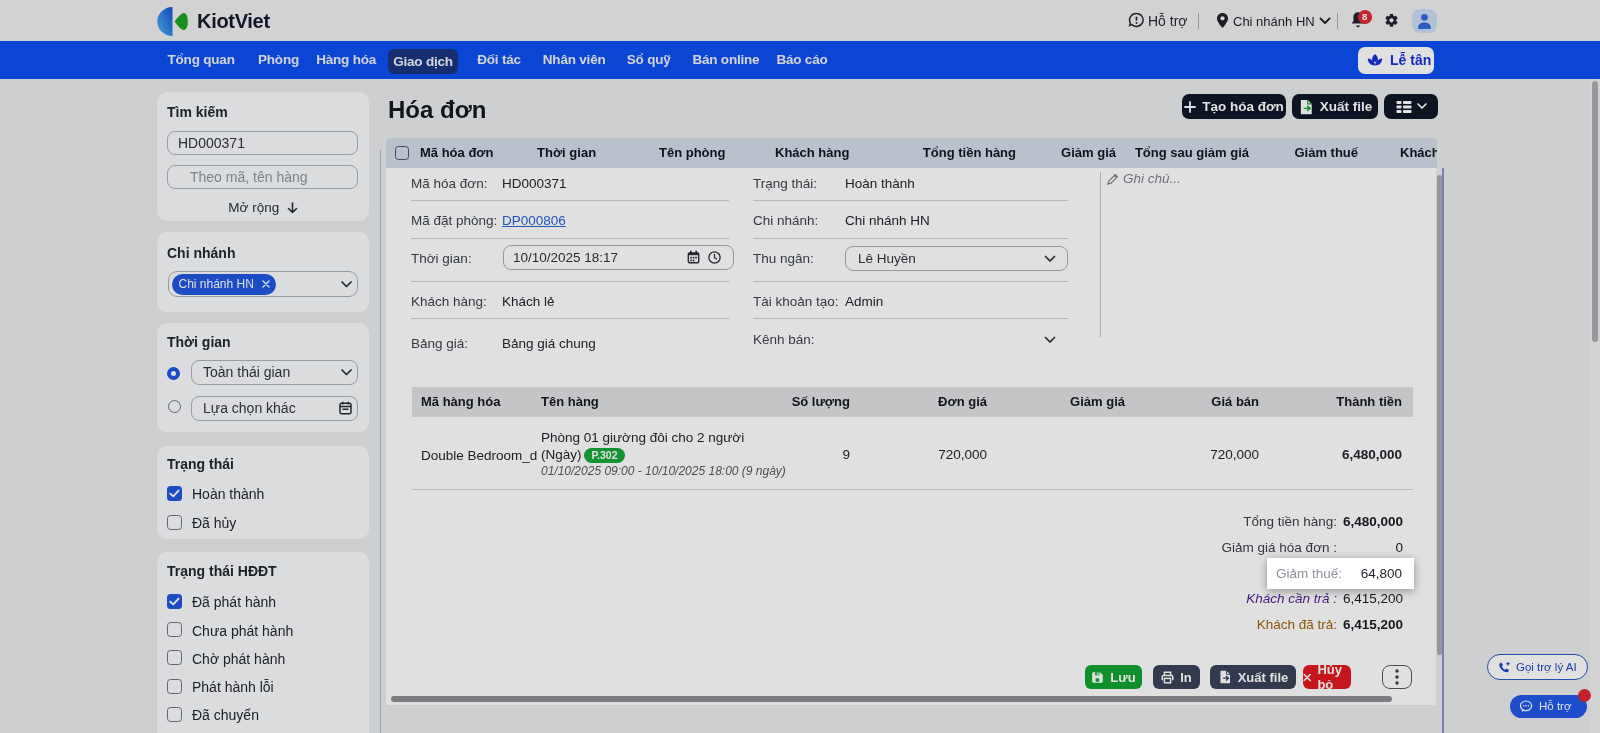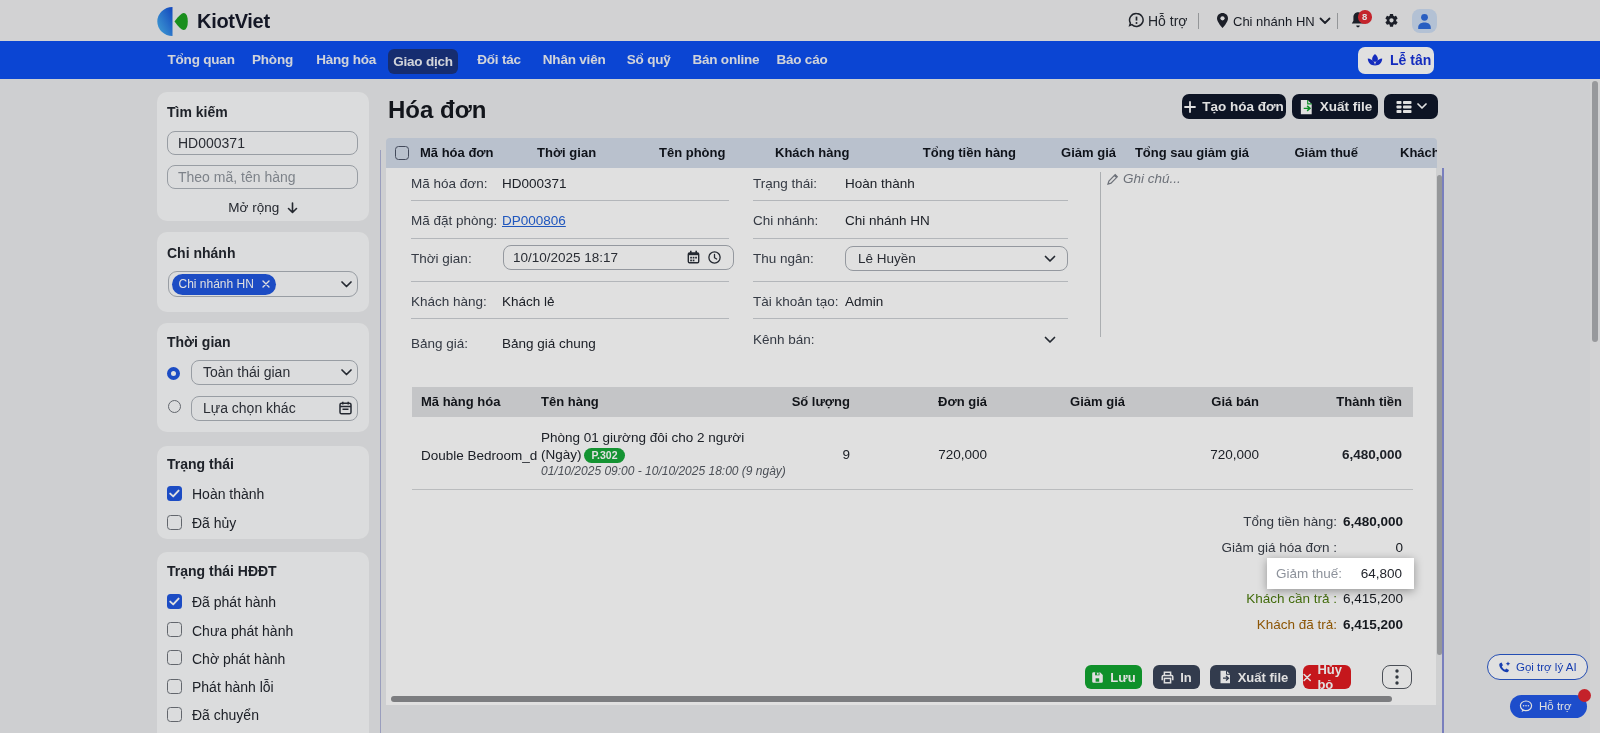--- a/index.html
+++ b/index.html
@@ -66,21 +66,21 @@
  </svg>
  <div class="abs" style="left:1412px;top:9px;width:25px;height:24px;border-radius:8px;background:#ccdcf2;">
   <svg width="25" height="24" viewBox="0 0 25 24">
         <circle cx="12.5" cy="8.3" r="3.4" fill="#2f6bdc"></circle>
         <path d="M12.5 13.5 c-4.2 0-6.3 2.2-6.3 5 V20 h12.6 v-1.5 c0-2.8-2.1-5-6.3-5 Z" fill="#2f6bdc"></path>
       </svg>
  </div>
 </div>
 <div class="abs nav">
  <div class="navitem" style="left:167.5px">Tổng quan</div>
- <div class="navitem" style="left:252px">Phòng</div>
+ <div class="navitem" style="left:258px">Phòng</div>
  <div class="navitem" style="left:316.2px">Hàng hóa</div>
  <div class="pill">Giao dịch</div>
  <div class="navitem" style="left:477.2px">Đối tác</div>
  <div class="navitem" style="left:542.8px">Nhân viên</div>
  <div class="navitem" style="left:626.8px">Sổ quỹ</div>
  <div class="navitem" style="left:692.4px">Bán online</div>
  <div class="navitem" style="left:776.4px">Báo cáo</div>
  <div class="abs" style="left:1358px;top:6px;width:76px;height:27px;background:#fff;border-radius:7px;">
   <svg class="abs" style="left:9px;top:7px" width="16" height="13" viewBox="0 0 16 13">
    <path d="M8 0 C6.2 1.9 5.1 3.4 5.1 4.9 A2.9 2.9 0 0 0 10.9 4.9 C10.9 3.4 9.8 1.9 8 0 Z" fill="#1733d9"></path>
@@ -90,21 +90,21 @@
   <div class="abs" style="left:32px;top:5px;font-size:14px;font-weight:bold;color:#1733d9;">Lễ tân</div>
  </div>
 </div>
 
 <div class="card" style="top:92px;height:129px;">
  <div class="ctitle" style="top:12px;">Tìm kiếm</div>
  <svg class="chev" style="left:339px;top:107px" width="12" height="8" viewBox="0 0 12 8">
       <path d="M1.5 6 L6 1.8 L10.5 6" fill="none" stroke="#23272f" stroke-width="1.8" stroke-linecap="round" stroke-linejoin="round"></path>
     </svg>
  <div class="inp" style="left:10px;top:39px;width:191px;height:24px;line-height:22px;padding-left:10px;">HD000371</div>
- <div class="inp" style="left:10px;top:73px;width:191px;height:24px;line-height:22px;padding-left:10px;color:#8f959d;">Theo mã, tên hàng</div>
+ <div class="inp" style="left:10px;top:73px;width:191px;height:24px;line-height:22px;padding-left:22px;color:#8f959d;">Theo mã, tên hàng</div>
  <div class="abs" style="left:0;top:108px;width:212px;text-align:center;font-size:13.5px;color:#2a2e36;">Mở rộng&nbsp; <svg width="11" height="12" viewBox="0 0 11 12" style="vertical-align:-2px">
         <path d="M5.5 1 V10 M1.5 6.5 L5.5 10.5 L9.5 6.5" fill="none" stroke="#2a2e36" stroke-width="1.6" stroke-linecap="round" stroke-linejoin="round"></path>
       </svg></div>
 </div>
 <div class="card" style="top:232px;height:80px;">
  <div class="ctitle" style="top:13px;">Chi nhánh</div>
  <svg class="chev" style="left:339px;top:16px" width="12" height="8" viewBox="0 0 12 8">
       <path d="M1.5 6 L6 1.8 L10.5 6" fill="none" stroke="#23272f" stroke-width="1.8" stroke-linecap="round" stroke-linejoin="round"></path>
     </svg>
  <div class="inp" style="left:11px;top:39px;width:190px;height:26px;border-radius:9px;"></div>
@@ -280,21 +280,21 @@
  <div class="val" style="right:586px;top:279px;">9</div>
  <div class="val" style="right:449px;top:279px;">720,000</div>
  <div class="val" style="right:177px;top:279px;">720,000</div>
  <div class="val" style="right:34px;top:279px;font-weight:bold;">6,480,000</div>
  <div class="sep" style="left:26px;top:321px;width:1001px;background:#d4d6d9;"></div>
 
  <div class="ralign" style="right:99px;top:346px;color:#3a3f49;">Tổng tiền hàng:</div>
  <div class="ralign" style="right:33px;top:346px;color:#191d24;font-weight:bold;">6,480,000</div>
  <div class="ralign" style="right:99px;top:372px;color:#3a3f49;">Giảm giá hóa đơn :</div>
  <div class="ralign" style="right:33px;top:372px;color:#191d24;">0</div>
- <div class="ralign" style="right:99px;top:423px;color:#4d7c0f;">Khách cần trả :</div>
+ <div class="ralign" style="right:99px;top:423px;color:#4c1d95;font-style:italic;">Khách cần trả :</div>
  <div class="ralign" style="right:33px;top:423px;color:#191d24;">6,415,200</div>
  <div class="ralign" style="right:99px;top:449px;color:#a16207;">Khách đã trả:</div>
  <div class="ralign" style="right:33px;top:449px;color:#191d24;font-weight:bold;">6,415,200</div>
 
  <div class="bbtn" style="left:699px;top:497px;width:57px;background:#12a430;">
   <svg width="13" height="13" viewBox="0 0 13 13">
         <path d="M1.2 2.6 a1.4 1.4 0 0 1 1.4 -1.4 h6.4 l2.8 2.8 v6.4 a1.4 1.4 0 0 1 -1.4 1.4 h-7.8 a1.4 1.4 0 0 1 -1.4 -1.4 z" fill="#fff"></path>
         <rect x="4.1" y="1.2" width="4.4" height="3.1" fill="#12a430"></rect>
         <rect x="5.9" y="1.8" width="1.7" height="1.9" fill="#fff"></rect>
         <rect x="4.6" y="7.3" width="3.6" height="3.4" fill="#12a430"></rect>

